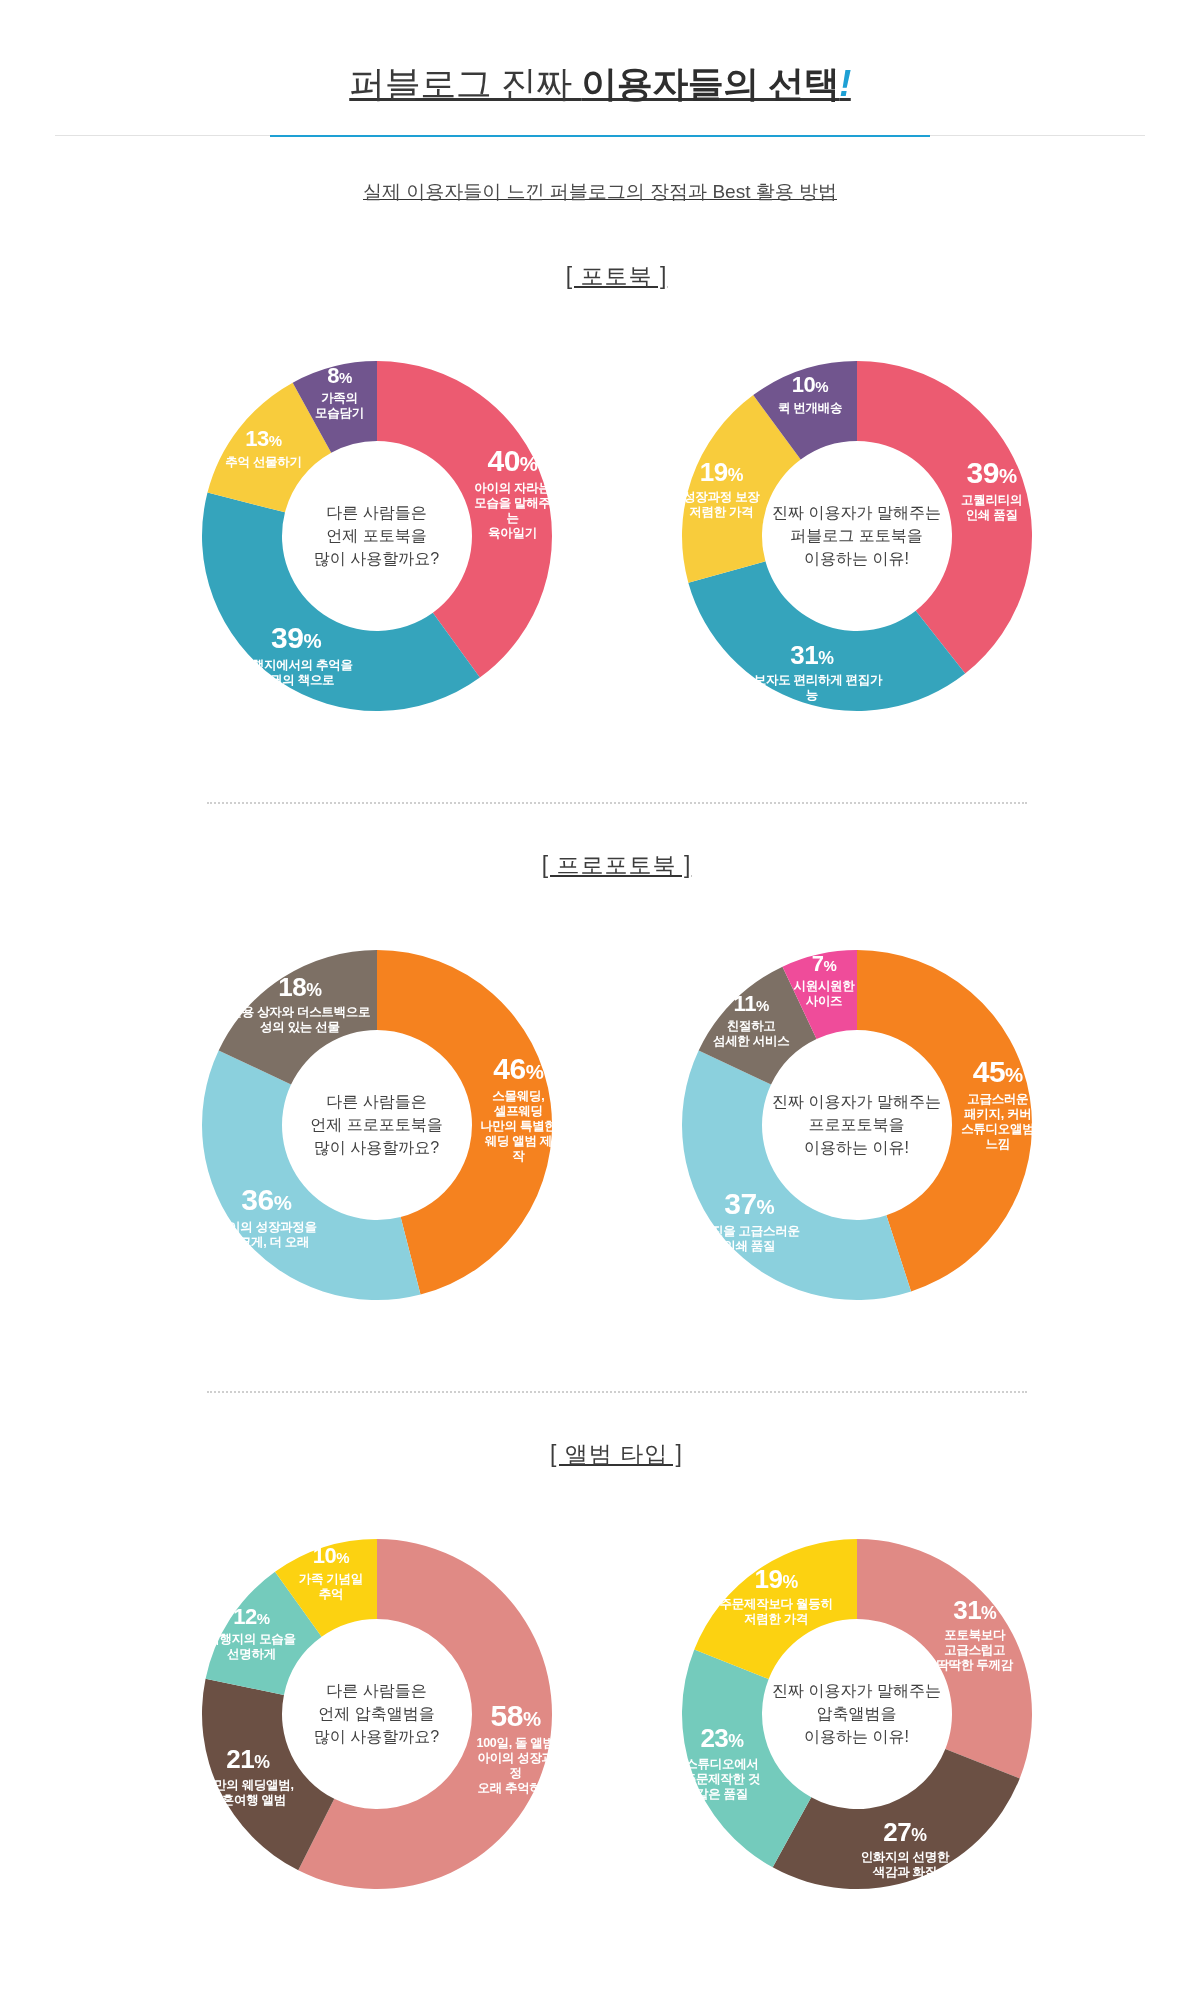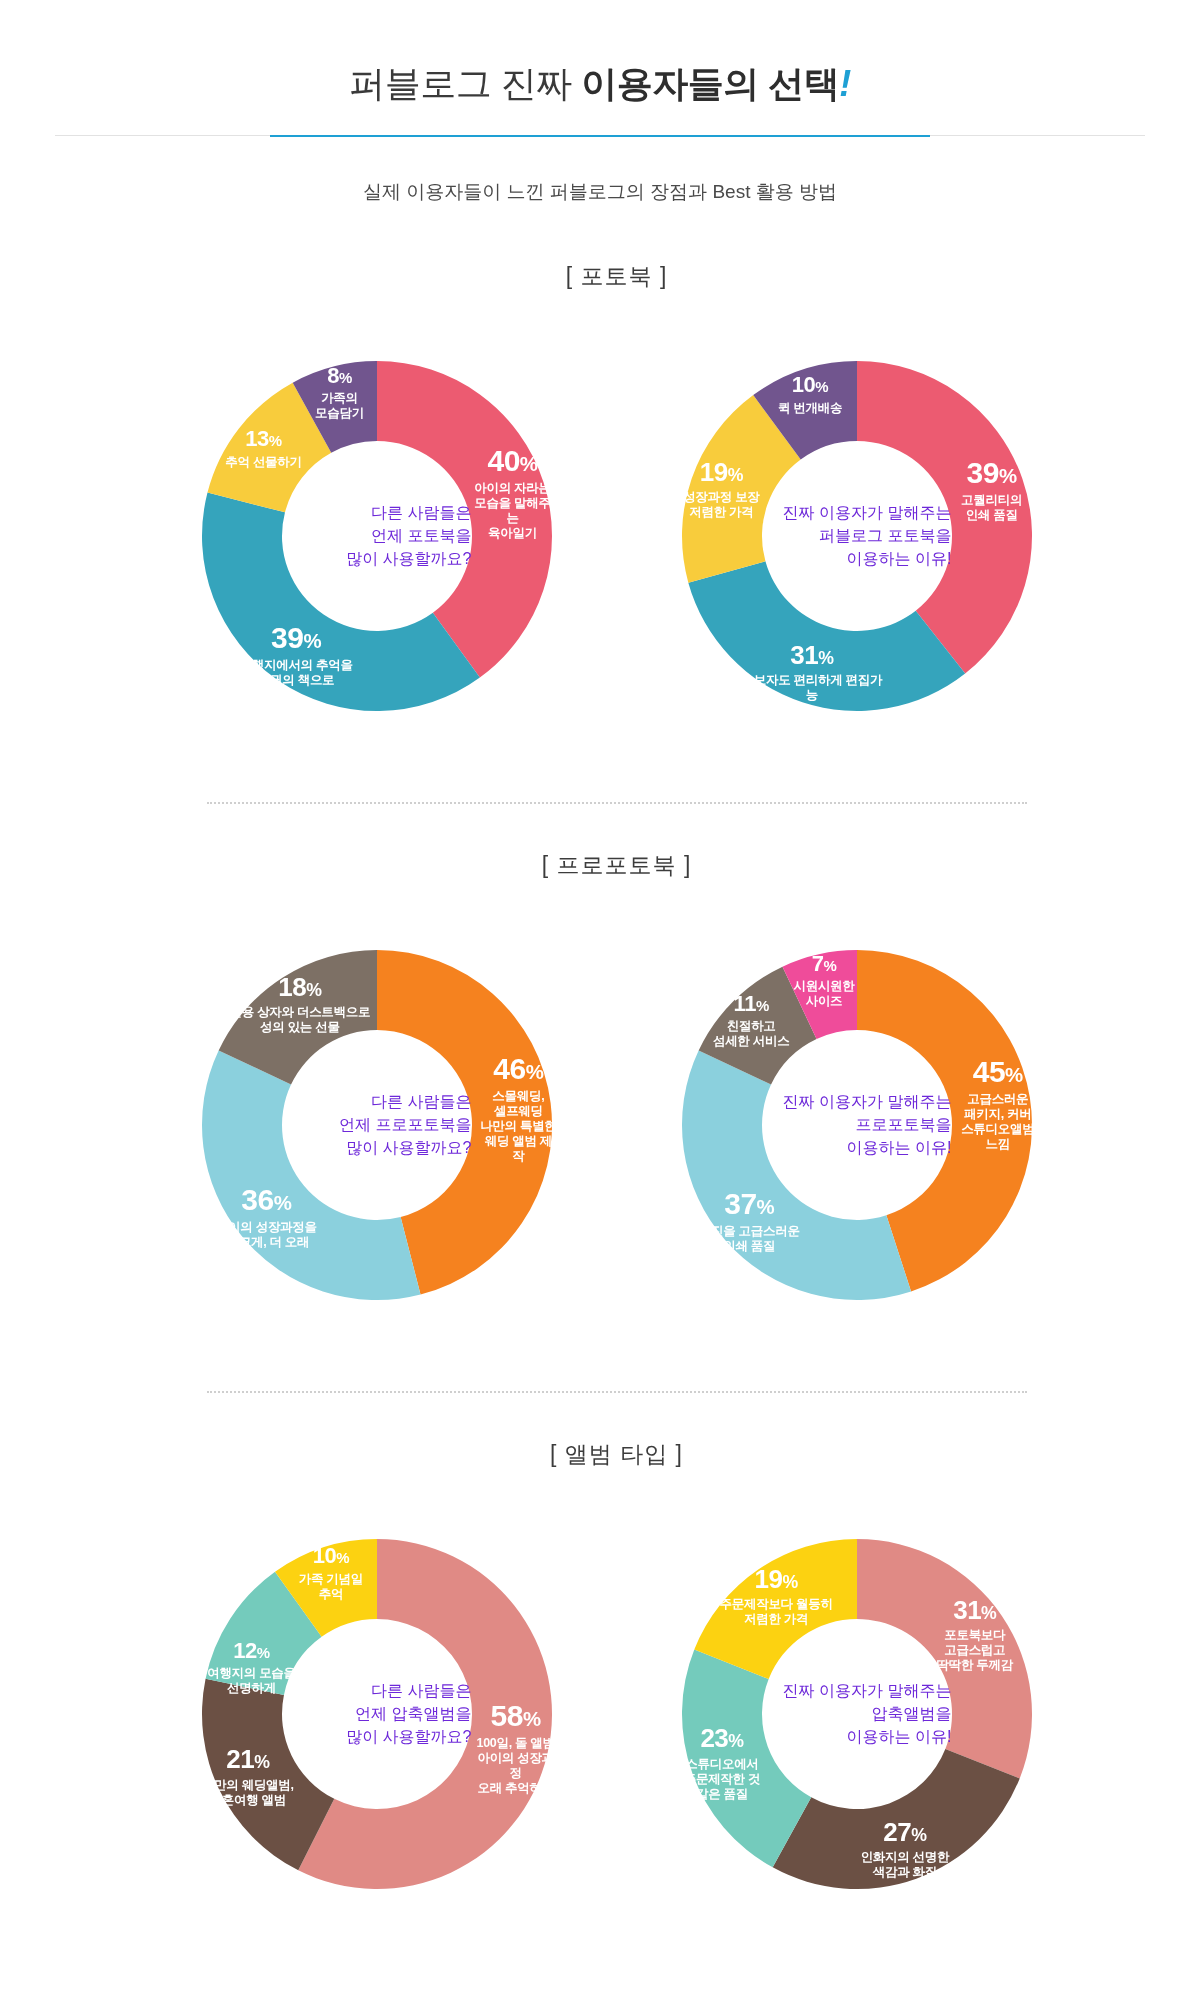--- a/index.html
+++ b/index.html
@@ -2,21 +2,21 @@
 <html lang="ko"><head>
 <meta charset="utf-8">
 <style>
   * { box-sizing: border-box; margin:0; padding:0; }
   html, body {
     width: 1200px;
     background: #ffffff;
     font-family: "Liberation Sans", "DejaVu Sans", sans-serif;
     color: #333;
   }
-  .page { width:1200px; min-height:2013px; position:relative; padding-top:60px; }
+  .page { width:1200px; min-height:2013px; position:relative; padding-top:60px;text-decoration:underline; }
 
   
   .header { text-align:center; }
   .main-title {
     font-size: 36px;
     font-weight: 400;
     color: #3a3a3a;
     letter-spacing: -0.5px;
     padding-bottom: 26px;
   }
@@ -51,22 +51,22 @@
     height:0;
   }
 
   .charts-row { display:flex; justify-content:center; gap: 40px; margin-top: 34px; }
   .chart-wrap { position:relative; width: 440px; height: 420px; }
 
   .donut { position:absolute; left:50%; top:50%; transform: translate(-50%,-50%); }
 
   .center-label {
     position:absolute; left:50%; top:50%; transform:translate(-50%,-50%);
-    text-align:right; width: 190px;
-    font-size: 16px; line-height: 1.45; color:#6d28d9; font-weight:400;
+    text-align:center; width: 190px;
+    font-size: 16px; line-height: 1.45; color:#404040; font-weight:400;
     pointer-events:none;
   }
 
   .slice-label {
     position:absolute; text-align:center; color:#ffffff;
     line-height:1.2; pointer-events:none; white-space:pre-line;
     transform: translate(-50%,-50%);
   }
   .slice-label .pct {
     display:block; font-weight:700; letter-spacing:-0.5px;
@@ -193,21 +193,21 @@
               <path d="M 220 35 A 175 175 0 1 1 141.28003419866377 366.29512783268854 L 177.26630427927464 294.8459265377452 A 95 95 0 1 0 220 115 Z" fill="#e08a85"></path>
               <path d="M 141.28003419866377 366.29512783268854 A 175 175 0 0 1 48.564608643910674 174.8587622502494 L 126.93507326383722 190.92332807870682 A 95 95 0 0 0 177.26630427927464 294.8459265377452 Z" fill="#6b5044"></path>
               <path d="M 48.564608643910674 174.8587622502494 A 175 175 0 0 1 118.02031869189724 67.78486508005625 L 164.63960157560138 132.79749818631626 A 95 95 0 0 0 126.93507326383722 190.92332807870682 Z" fill="#74cbbc"></path>
               <path d="M 118.02031869189724 67.78486508005625 A 175 175 0 0 1 219.99999999999997 35 L 219.99999999999997 115 A 95 95 0 0 0 164.63960157560138 132.79749818631626 Z" fill="#fcd211"></path>
             </svg>
             <div class="slice-label pct-lg" style="left: 359.126px; top: 243.058px; max-width: 150px;"><span class="pct">58<span class="sym">%</span></span><span class="txt">100일, 돌 앨범
 아이의 성장과정
 오래 추억하기</span></div>
             <div class="slice-label pct-md" style="left: 91.2996px; top: 272.331px; max-width: 150px;"><span class="pct">21<span class="sym">%</span></span><span class="txt">나만의 웨딩앨범,
 신혼여행 앨범</span></div>
-            <div class="slice-label pct-sm" style="left: 94.996px; top: 128.914px; max-width: 150px; margin-top: 34px;"><span class="pct">12<span class="sym">%</span></span><span class="txt">여행지의 모습을
+            <div class="slice-label pct-sm" style="left: 94.996px; top: 128.914px; max-width: 150px;"><span class="pct">12<span class="sym">%</span></span><span class="txt">여행지의 모습을
 선명하게</span></div>
             <div class="slice-label pct-sm" style="left: 174.397px; top: 68.15px; max-width: 150px;"><span class="pct">10<span class="sym">%</span></span><span class="txt">가족 기념일
 추억</span></div>
             <div class="center-label" style="white-space: pre-line;">다른 사람들은
 언제 압축앨범을
 많이 사용할까요?</div>
           </div>
           <div class="chart-wrap">
             <svg width="440" height="420" class="donut">
               <path d="M 220 35 A 175 175 0 0 1 382.71088503044405 274.42179671981864 L 308.3287661593839 244.9718325050444 A 95 95 0 0 0 220 115 Z" fill="#e08a85"></path>

